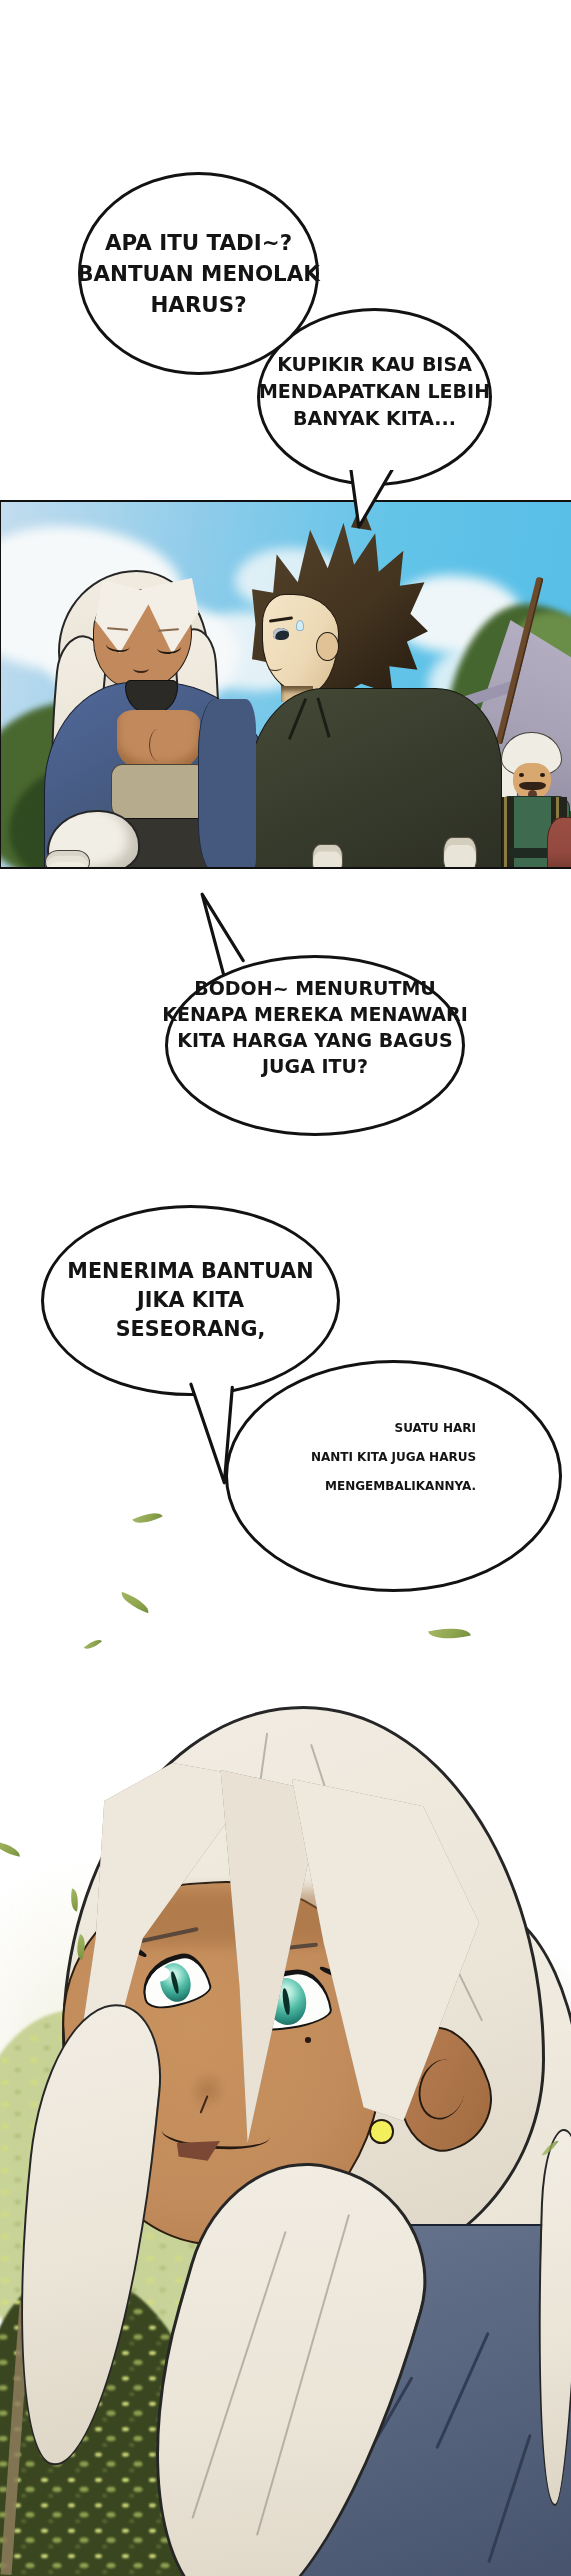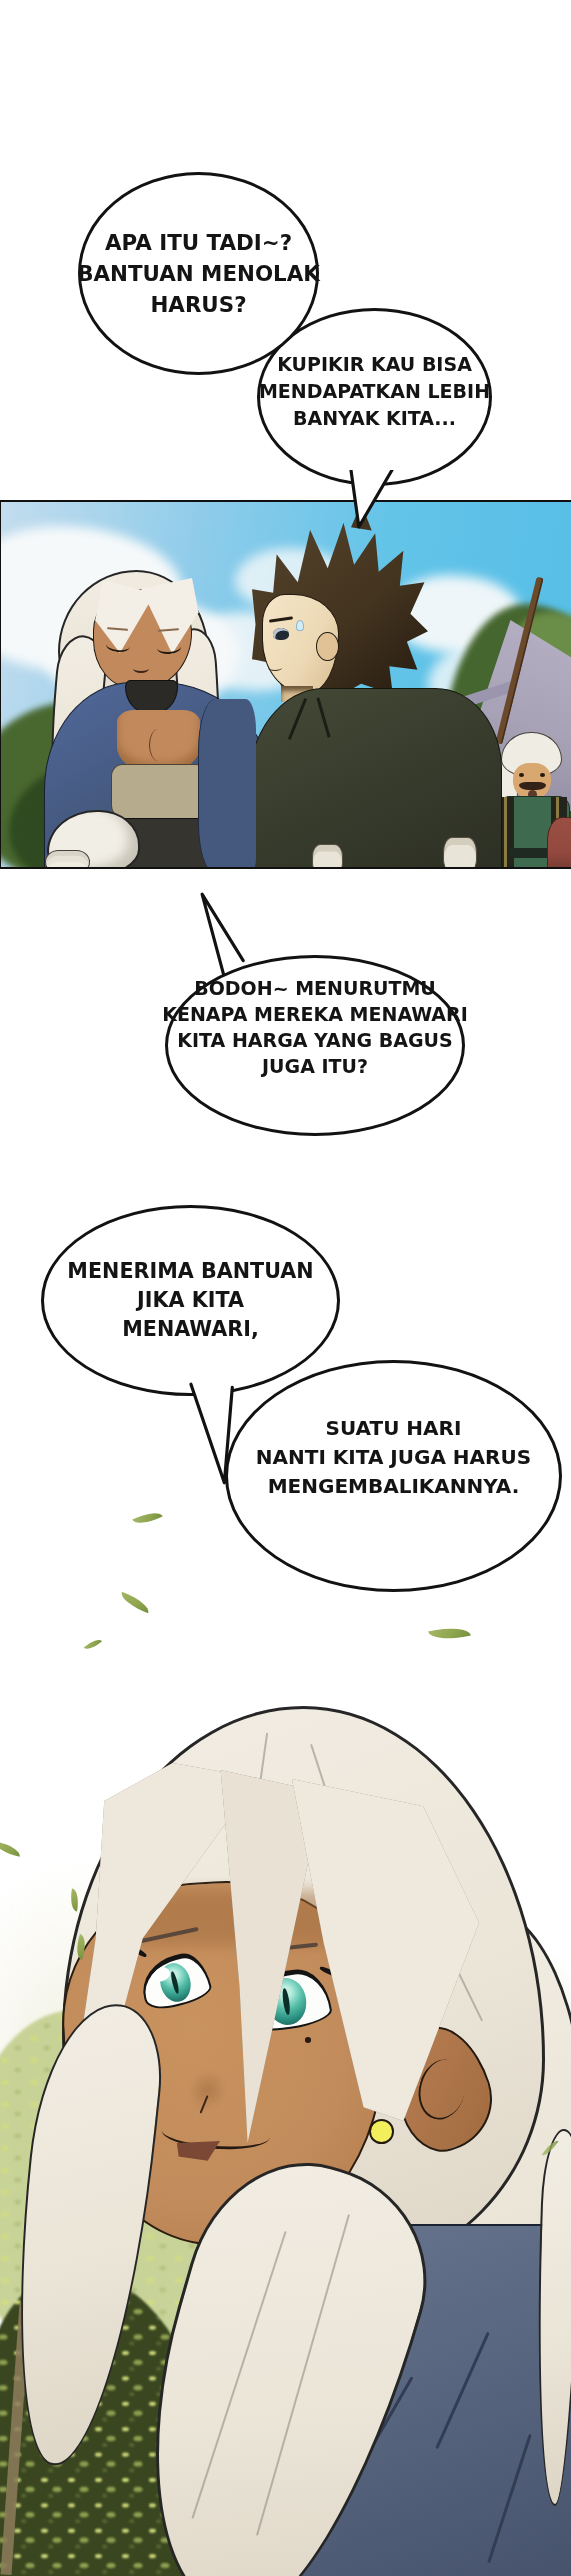--- a/index.html
+++ b/index.html
@@ -154,32 +154,32 @@
   <div class="bubble" style="left:137px;top:955px;width:300px;height:181px;z-index:5;margin-left:28px;">
     <div class="btxt" style="font-size:19px;line-height:26px;padding-bottom:37px;">
       <div>BODOH~ MENURUTMU</div>
       <div>KENAPA MEREKA MENAWARI</div>
       <div>KITA HARGA YANG BAGUS</div>
       <div>JUGA ITU?</div>
     </div>
   </div>
 
   <div class="bubble" style="left:225px;top:1360px;width:337px;height:232px;z-index:2;">
-    <div class="btxt" style="font-size:20px;line-height:29px;padding-bottom:37px;">
+    <div class="btxt" style="font-size:12px;line-height:29px;padding-bottom:37px;text-align:right;">
       <div>SUATU HARI</div>
       <div>NANTI KITA JUGA HARUS</div>
       <div>MENGEMBALIKANNYA.</div>
     </div>
   </div>
 
   <div class="bubble" style="left:41px;top:1205px;width:299px;height:191px;z-index:3;">
     <div class="btxt" style="font-size:20.7px;line-height:29px;">
       <div>MENERIMA BANTUAN</div>
       <div>JIKA KITA</div>
-      <div>MENAWARI,</div>
+      <div>SESEORANG,</div>
     </div>
   </div>
   <svg class="tail" style="left:186px;top:1381px;z-index:4;" width="56" height="105" viewBox="0 0 70 132">
     <path d="M6,4 L48,128 L58,8 Z" fill="#ffffff"></path>
     <path d="M6,4 L48,128 L58,8" fill="none" stroke="#121212" stroke-width="4" stroke-linejoin="round" stroke-linecap="round"></path>
   </svg>
 
   <div class="leaf" style="left:133px;top:1513px;width:29px;height:10.3px;transform:rotate(-25deg);"></div>
   <div class="leaf" style="left:119px;top:1597px;width:32px;height:11px;transform:rotate(20deg);"></div>
   <div class="leaf" style="left:84px;top:1641px;width:17.5px;height:7.1px;transform:rotate(-40deg);"></div>

